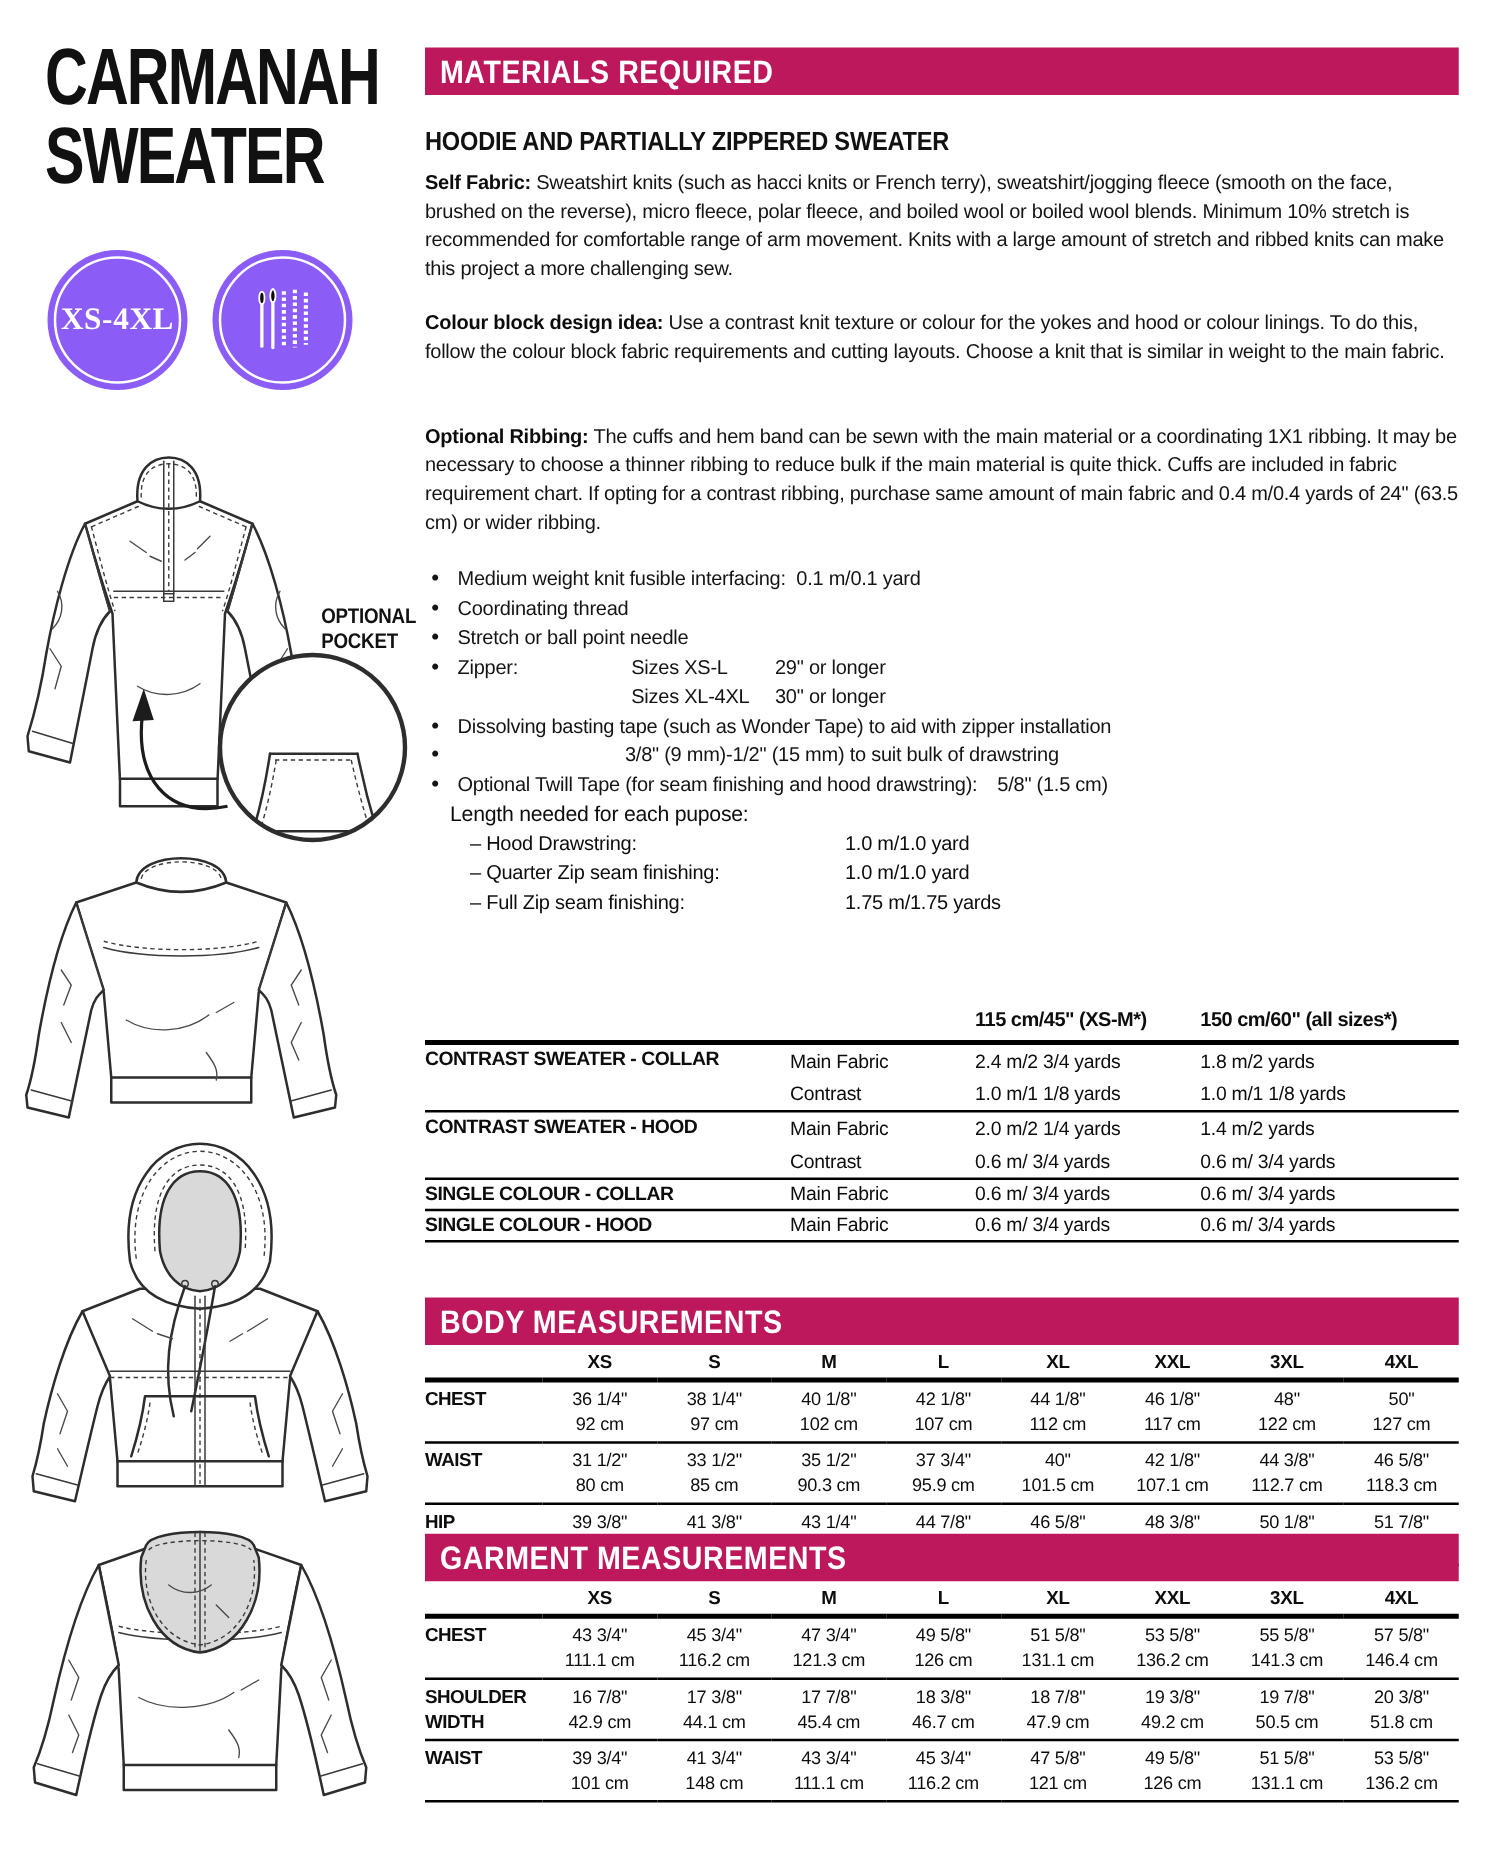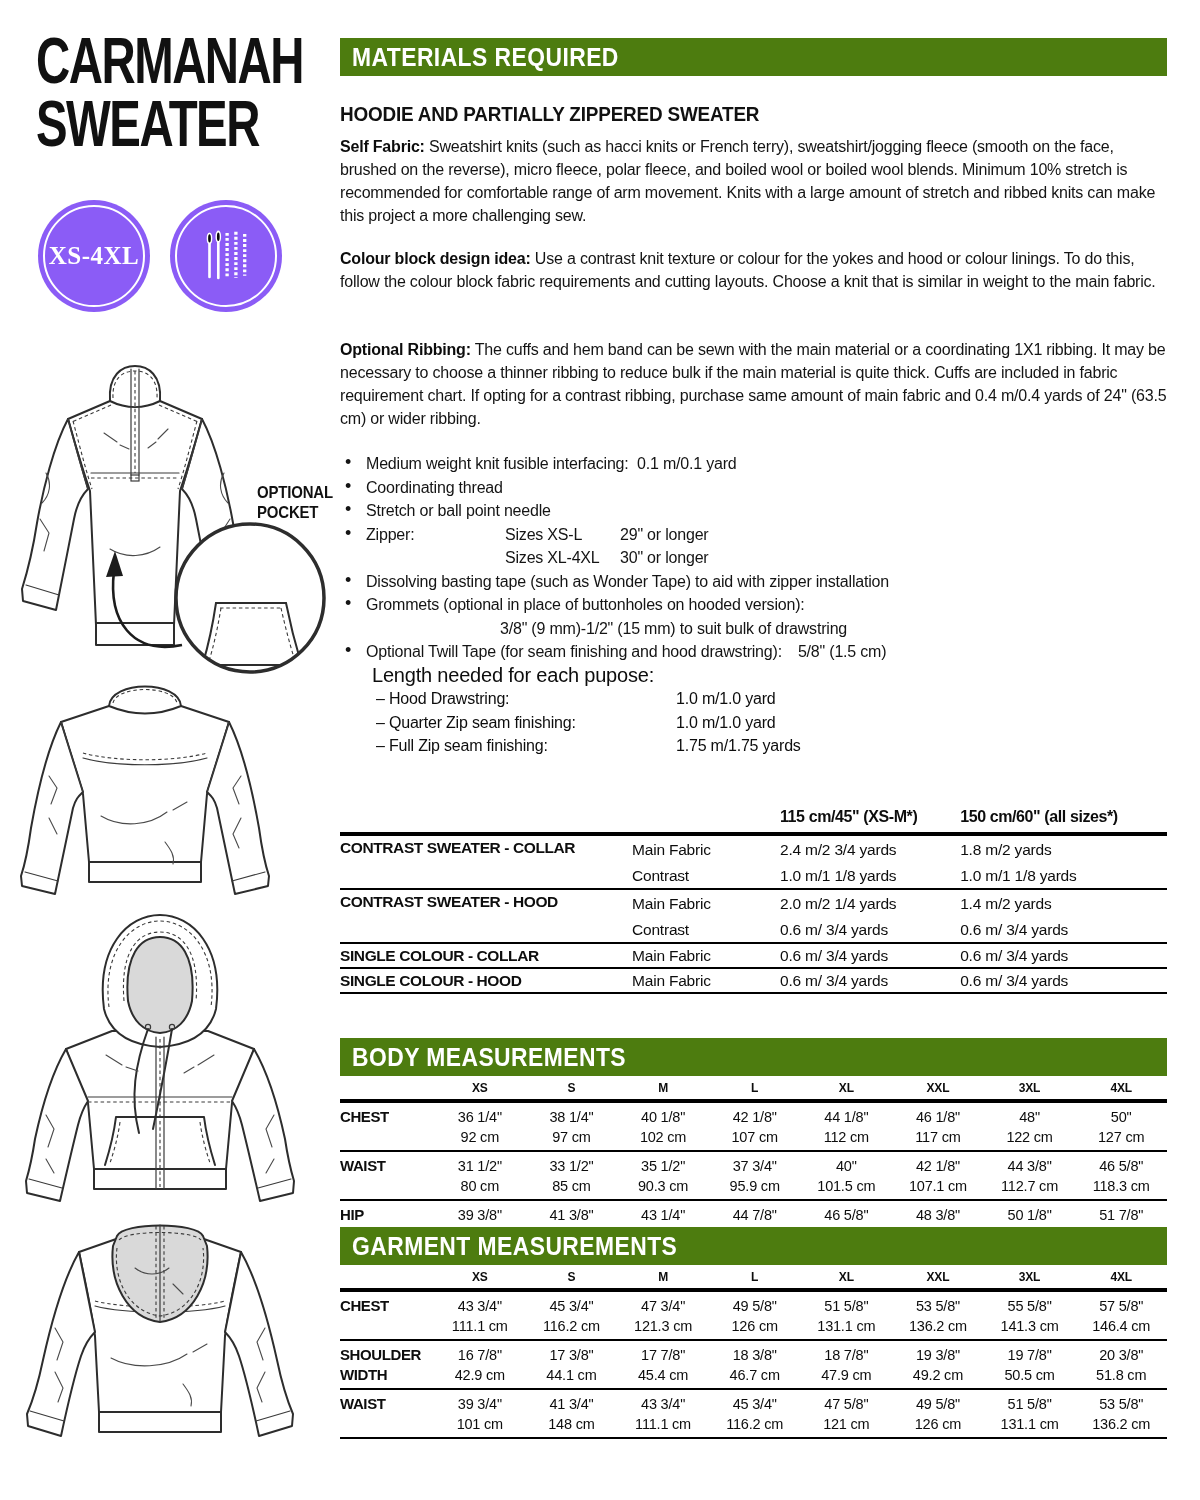--- a/index.html
+++ b/index.html
@@ -40,21 +40,21 @@
     position:absolute; left:257px; top:483px;
     font-size:17px; font-weight:700; line-height:19.5px;
     transform:scaleX(0.88); transform-origin:0 0; color:#111;
   }
 
   
   .right { position:absolute; left:340px; top:0; width:827px; }
   .rblock { position:absolute; left:0; width:827px; }
 
   .black-bar {
-    background:#4d7c0f; color:#fff; height:38px;
+    background:#be185d; color:#fff; height:38px;
     display:flex; align-items:center; padding:0 12px;
   }
   .black-bar span {
     font-size:26px; font-weight:700; letter-spacing:0.5px; white-space:nowrap;
     transform:scaleX(0.88); transform-origin:0 50%;
   }
   .subhead {
     font-size:21px; font-weight:700; white-space:nowrap;
     transform:scaleX(0.9); transform-origin:0 0; color:#111;
   }
@@ -68,42 +68,42 @@
   }
   ul.mats li::before {
     content:"\2022"; position:absolute; left:5px; top:-1px; font-size:18px;
   }
   .ws { white-space:pre-wrap; }
   .zip-label { display:inline-block; width:139px; vertical-align:top; }
   .zip-rows { display:inline-block; vertical-align:top; }
   .zip-size { display:inline-block; width:115px; }
   .sub-indent { margin-left:134px; }
   .twill-val { margin-left:16px; }
-  .len-note { font-size:20px; line-height:23.5px; margin-left:32px; }
+  .len-note { font-size:17px; line-height:23.5px; margin-left:20px; }
   .len-row { font-size:16px; line-height:23.5px; margin-left:36px; }
   .len-label { display:inline-block; width:300px; }
 
   
   table { border-collapse:collapse; width:100%; }
   .fab th {
     font-size:16px; font-weight:700; text-align:left;
     padding:0 0 6px 0; letter-spacing:-0.4px;
     border-bottom:4px solid #000;
   }
   .fab td { font-size:15.5px; vertical-align:top; padding:3px 0 2px 0; }
   .fab td.flabel { font-weight:700; font-size:15.5px; letter-spacing:-0.4px; width:292px; }
   .fab td.fcol { width:148px; }
   .fab tr.rowend td, .fab td.spanlab { border-bottom:2.5px solid #000; }
   .fab .subline { line-height:21px; }
 
   
   .mt { table-layout:fixed; margin-top:2px; }
   .mt col.lab { width:94px; }
   .mt th {
-    font-size:12px; font-weight:700; text-align:center;
+    font-size:15px; font-weight:700; text-align:center;
     padding:3px 0 4px 0; border-bottom:4px solid #000;
   }
   .mt th.empty { border-bottom:4px solid #000; }
   .mt td {
     text-align:center; font-size:14.5px; line-height:20px;
     padding:4px 0 3px 0; border-bottom:2.5px solid #000; vertical-align:top;
   }
   .mt td.mlabel {
     text-align:left; font-weight:700; font-size:15px;
     letter-spacing:-0.4px; line-height:20px;
@@ -316,21 +316,20 @@
     <div class="rblock" style="top:452px">
       <ul class="mats">
         <li><span class="ws">Medium weight knit fusible interfacing:  0.1 m/0.1 yard</span></li>
         <li><span>Coordinating thread</span></li>
         <li><span>Stretch or ball point needle</span></li>
         <li>
           <span class="zip-label">Zipper:</span><span class="zip-rows"><span style="display:block"><span class="zip-size">Sizes XS-L</span><span>29" or longer</span></span><span style="display:block"><span class="zip-size">Sizes XL-4XL</span><span>30" or longer</span></span></span>
         </li>
         <li><span>Dissolving basting tape (such as Wonder Tape) to aid with zipper installation</span></li>
         <li>
-          <span>Grommets (optional in place of buttonholes on hooded version):</span>
           <div class="sub-indent">3/8" (9 mm)-1/2" (15 mm) to suit bulk of drawstring</div>
         </li>
         <li>
           <span>Optional Twill Tape (for seam finishing and hood drawstring):</span><span class="twill-val">5/8" (1.5 cm)</span>
         </li>
       </ul>
       <div class="len-note">Length needed for each pupose:</div>
       <div class="len-row">
         <span class="len-label">– Hood Drawstring:</span><span>1.0 m/1.0 yard</span>
       </div>

